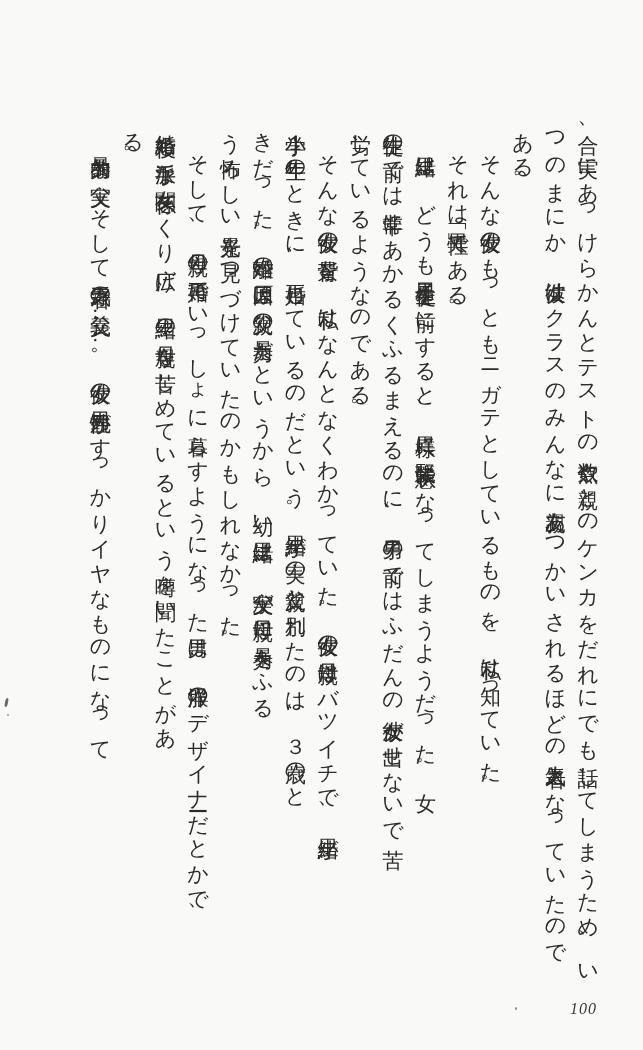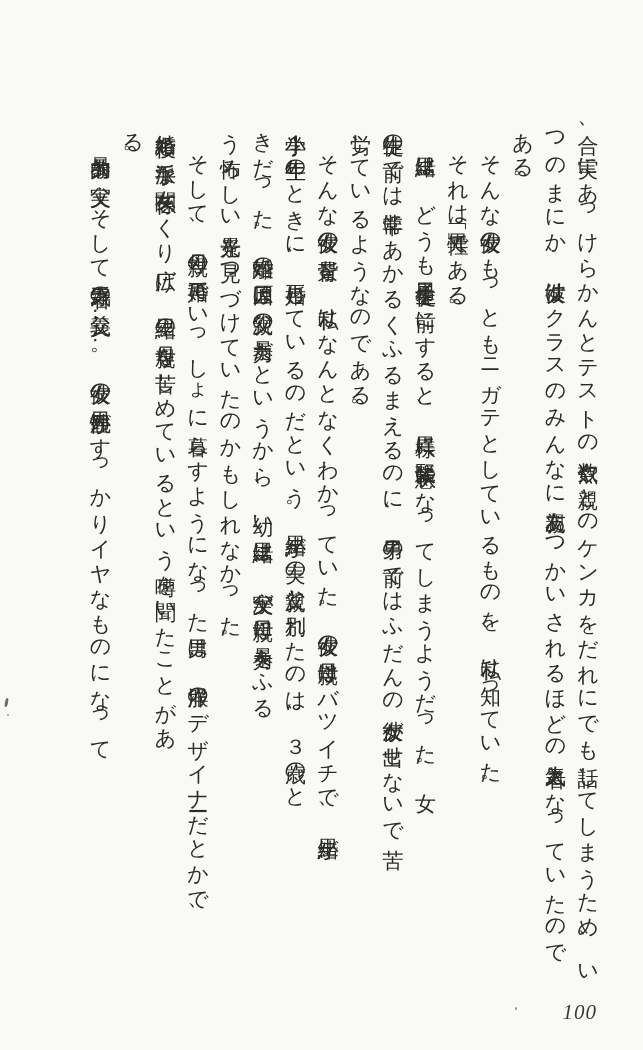--- a/index.html
+++ b/index.html
@@ -29,21 +29,21 @@
     text-align: start;
   }
   .line {
     white-space: nowrap;
     height: 892px;
   }
   .page-number {
     position: absolute;
     top: 1000px;
     right: 46px;
-    font-size: 21px;
+    font-size: 16px;
     font-style: italic;
     letter-spacing: 1px;
     color: #3a3a38;
   }
   .speck {
     position: absolute;
     background: #6a6a66;
   }
   .speck-1 {
     left: 5px;

